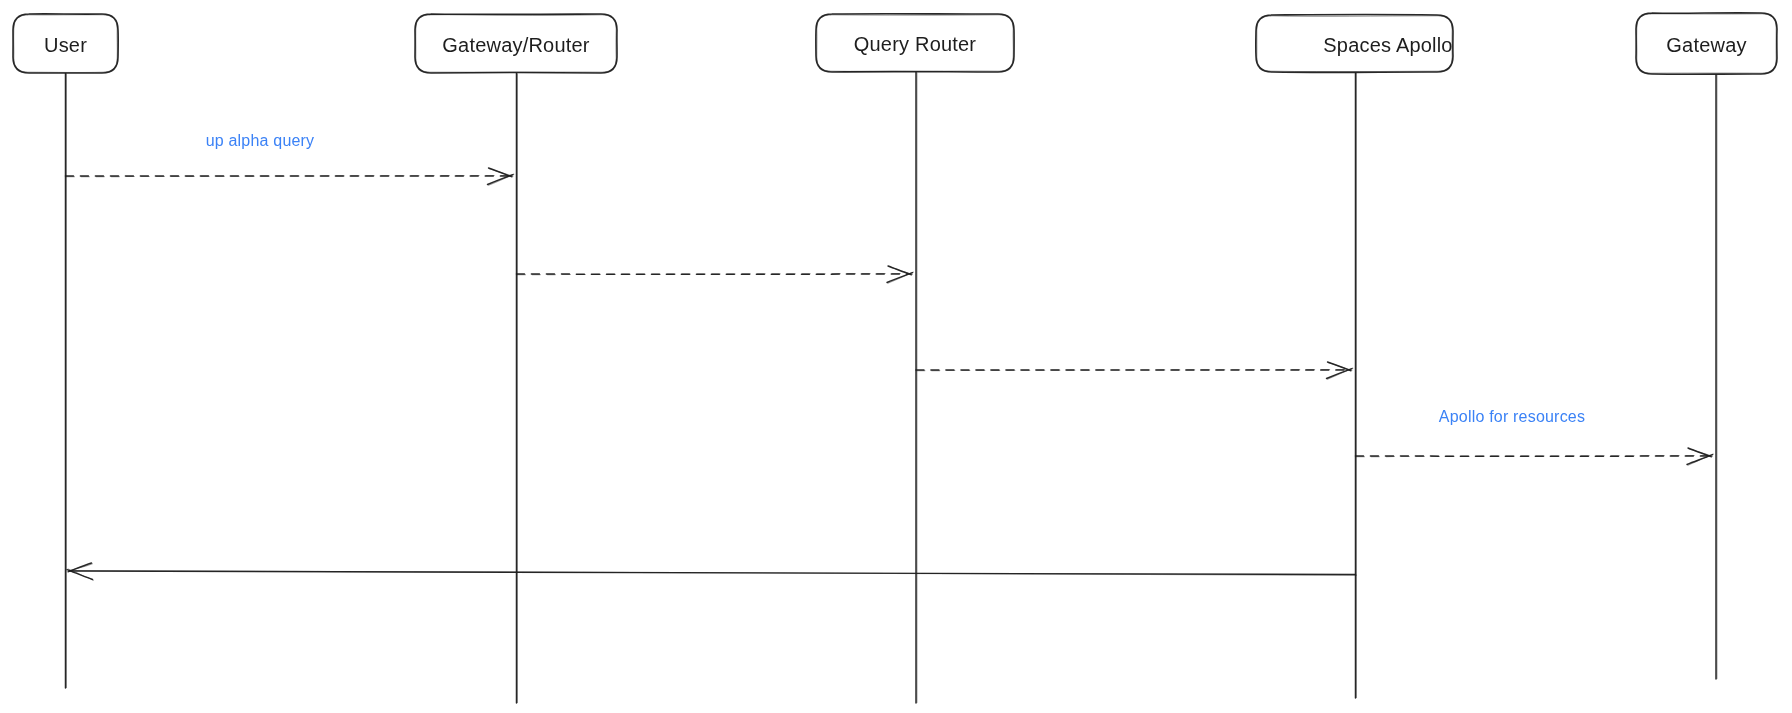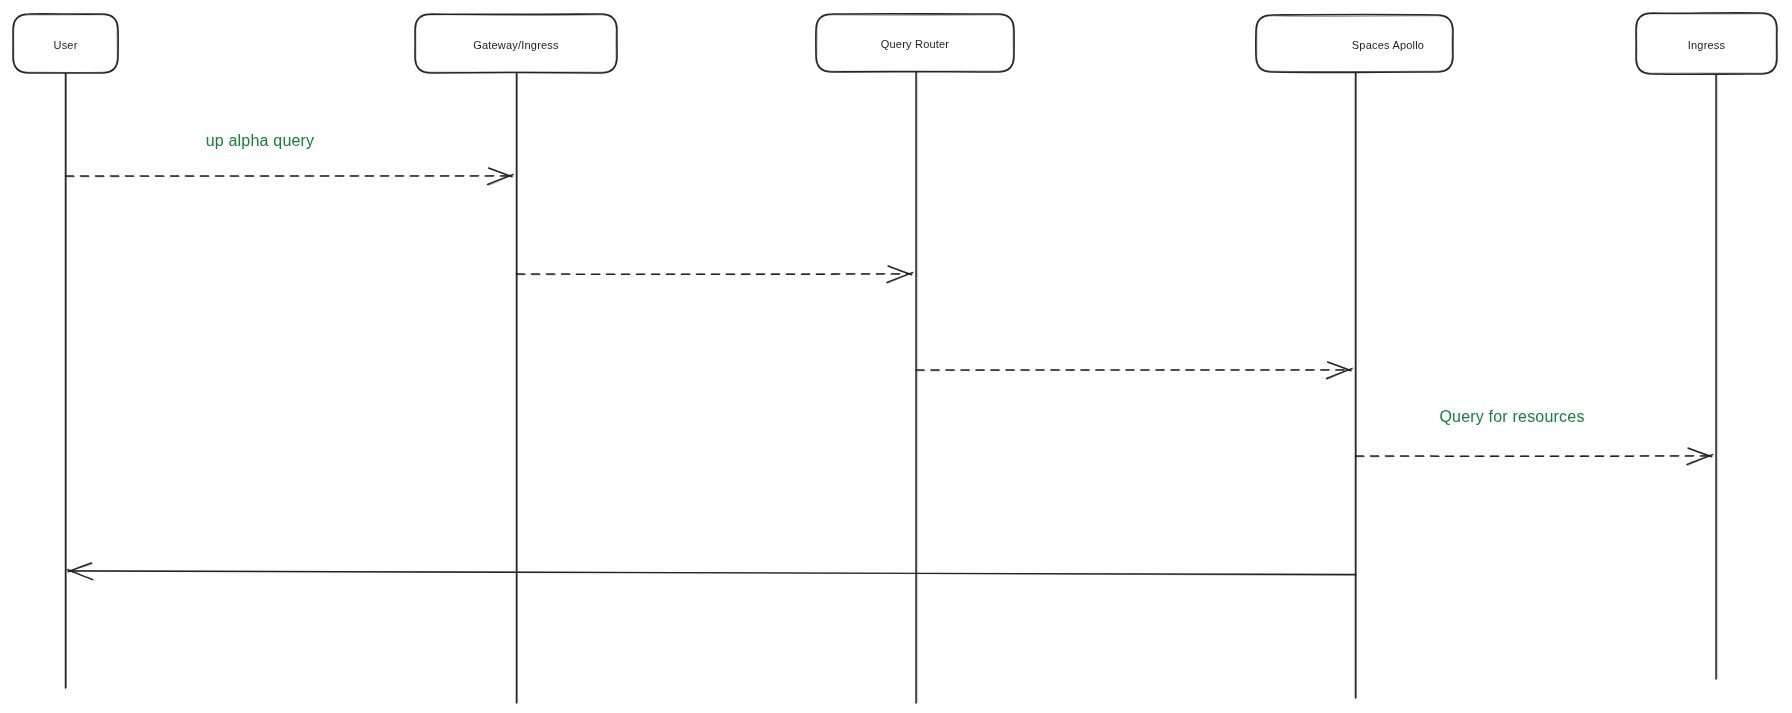--- a/index.html
+++ b/index.html
@@ -16,30 +16,30 @@
     font-family: "Liberation Sans", sans-serif;
   }
   #diagram-svg {
     position: absolute;
     left: 0;
     top: 0;
   }
   .actor-label {
     position: absolute;
     transform: translate(-50%, -50%);
-    font-size: 11px;
+    font-size: 20px;
     color: #1e1e1e;
     white-space: nowrap;
     letter-spacing: 0.2px;
   }
   .msg-label {
     position: absolute;
     transform: translate(-50%, -50%);
     font-size: 16px;
-    color: #15803d;
+    color: #3b82f6;
     white-space: nowrap;
     letter-spacing: 0.2px;
   }
 </style>
 </head>
 <body>
 
 <div id="canvas">
   <svg id="diagram-svg" width="1792" height="713" viewBox="0 0 1792 713">
       <path d="M 65.5 73.0 C 65.3 257.5, 64.9 454.3, 65.5 688.0" fill="none" stroke="#1e1e1e" stroke-width="1.5" stroke-opacity="0.95" stroke-linecap="round"></path>
@@ -88,20 +88,20 @@
       <path d="M 1687.9 465.2 C 1695.6 461.9, 1703.6 458.1, 1713.4 454.1" fill="none" stroke="#1e1e1e" stroke-width="1.0499999999999998" stroke-opacity="0.45" stroke-linecap="round"></path>
       <path d="M 1355.5 574.5 C 969.7 573.6, 558.2 571.9, 69.5 571.0" fill="none" stroke="#1e1e1e" stroke-width="1.4" stroke-opacity="0.95" stroke-linecap="round"></path>
       <path d="M 1356.4 575.2 C 970.6 573.4, 559.1 572.1, 70.4 570.5" fill="none" stroke="#1e1e1e" stroke-width="1.0499999999999998" stroke-opacity="0.45" stroke-linecap="round"></path>
       <path d="M 91.5 563.0 C 84.4 565.4, 76.9 568.4, 68.0 571.8" fill="none" stroke="#1e1e1e" stroke-width="1.4" stroke-opacity="0.95" stroke-linecap="round"></path>
       <path d="M 92.4 563.7 C 85.4 566.2, 77.8 568.3, 68.9 571.3" fill="none" stroke="#1e1e1e" stroke-width="1.0499999999999998" stroke-opacity="0.45" stroke-linecap="round"></path>
       <path d="M 92.5 579.5 C 84.9 576.4, 76.6 573.5, 67.0 569.6" fill="none" stroke="#1e1e1e" stroke-width="1.4" stroke-opacity="0.95" stroke-linecap="round"></path>
       <path d="M 93.4 580.2 C 85.6 577.1, 77.7 573.2, 67.9 569.1" fill="none" stroke="#1e1e1e" stroke-width="1.0499999999999998" stroke-opacity="0.45" stroke-linecap="round"></path>
     </svg>
 
   <div class="actor-label" style="left: 65.5px; top: 44.5px;">User</div>
-  <div class="actor-label" style="left: 516px; top: 44.5px;">Gateway/Ingress</div>
+  <div class="actor-label" style="left: 516px; top: 44.5px;">Gateway/Router</div>
   <div class="actor-label" style="left: 915px; top: 44px;">Query Router</div>
   <div class="actor-label" style="left: 1388px; top: 44.5px;">Spaces Apollo</div>
-  <div class="actor-label" style="left: 1706.5px; top: 44.5px;">Ingress</div>
+  <div class="actor-label" style="left: 1706.5px; top: 44.5px;">Gateway</div>
 
   <div class="msg-label" style="left: 260px; top: 141px;">up alpha query</div>
-  <div class="msg-label" style="left: 1512px; top: 417px;">Query for resources</div>
+  <div class="msg-label" style="left: 1512px; top: 417px;">Apollo for resources</div>
 </div>
 
 </body></html>

